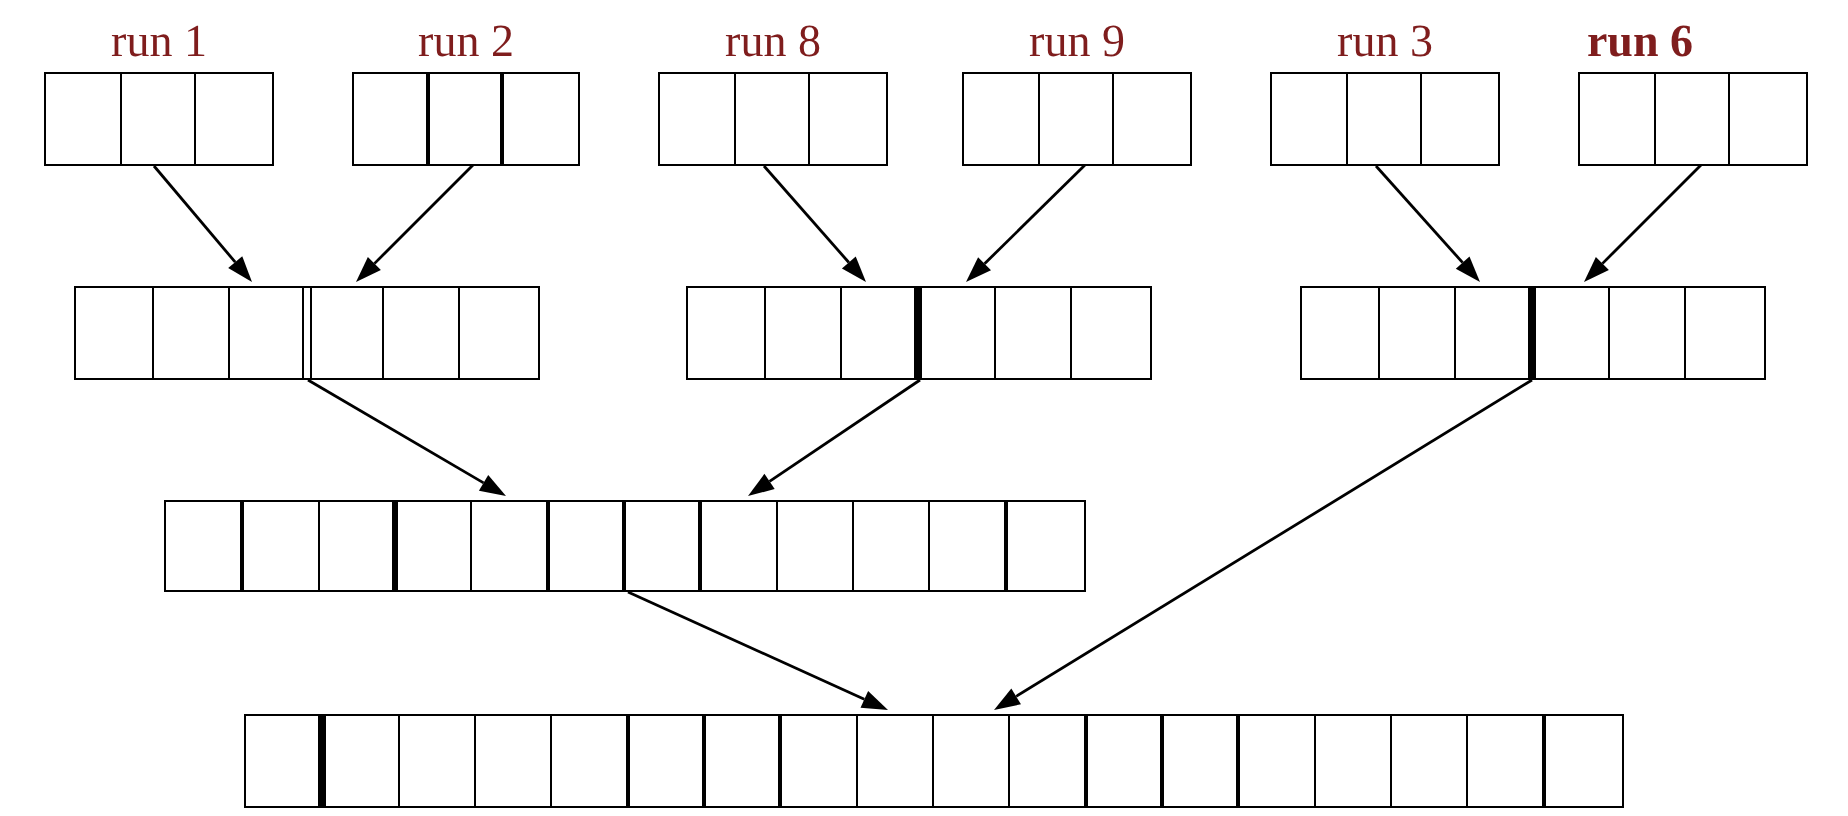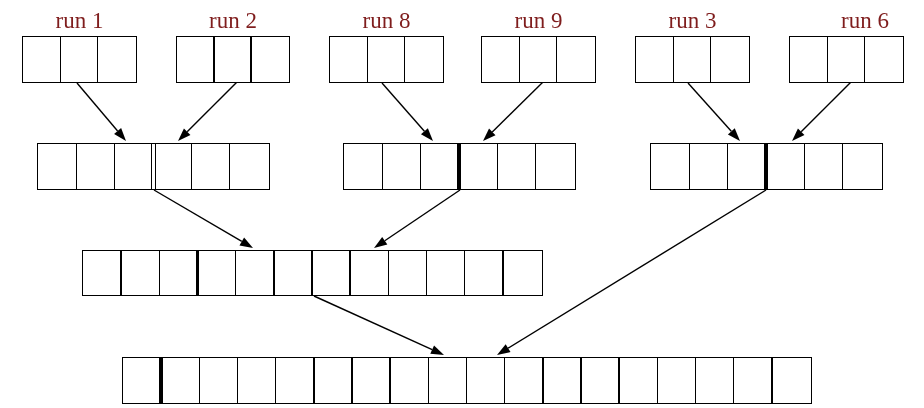--- a/index.html
+++ b/index.html
@@ -104,21 +104,21 @@
     <div class="run-label" style="left: 538.5px; top: 8px;">run 9</div>
     <div class="box" style="left: 635px; top: 36px; width: 115px; height: 47px;">
       <div class="divider thin" style="left: 36.6333px;"></div>
       <div class="divider thin" style="left: 73.9667px;"></div>
     </div>
     <div class="run-label" style="left: 692.5px; top: 8px;">run 3</div>
     <div class="box" style="left: 789px; top: 36px; width: 115px; height: 47px;">
       <div class="divider thin" style="left: 36.6333px;"></div>
       <div class="divider thin" style="left: 73.9667px;"></div>
     </div>
-    <div class="run-label" style="left: 865px; top: 8px;">run 6</div>
+    <div class="run-label" style="left: 820px; top: 8px; font-weight: bold;">run 6</div>
     <div class="box" style="left: 37px; top: 143px; width: 233px; height: 47px;">
       <div class="divider thin" style="left: 37.6333px;"></div>
       <div class="divider thin" style="left: 75.9667px;"></div>
       <div class="divider double" style="left: 112.5px;"></div>
       <div class="divider thin" style="left: 152.633px;"></div>
       <div class="divider thin" style="left: 190.967px;"></div>
     </div>
     <div class="box" style="left: 343px; top: 143px; width: 233px; height: 47px;">
       <div class="divider thin" style="left: 37.6333px;"></div>
       <div class="divider thin" style="left: 75.9667px;"></div>

